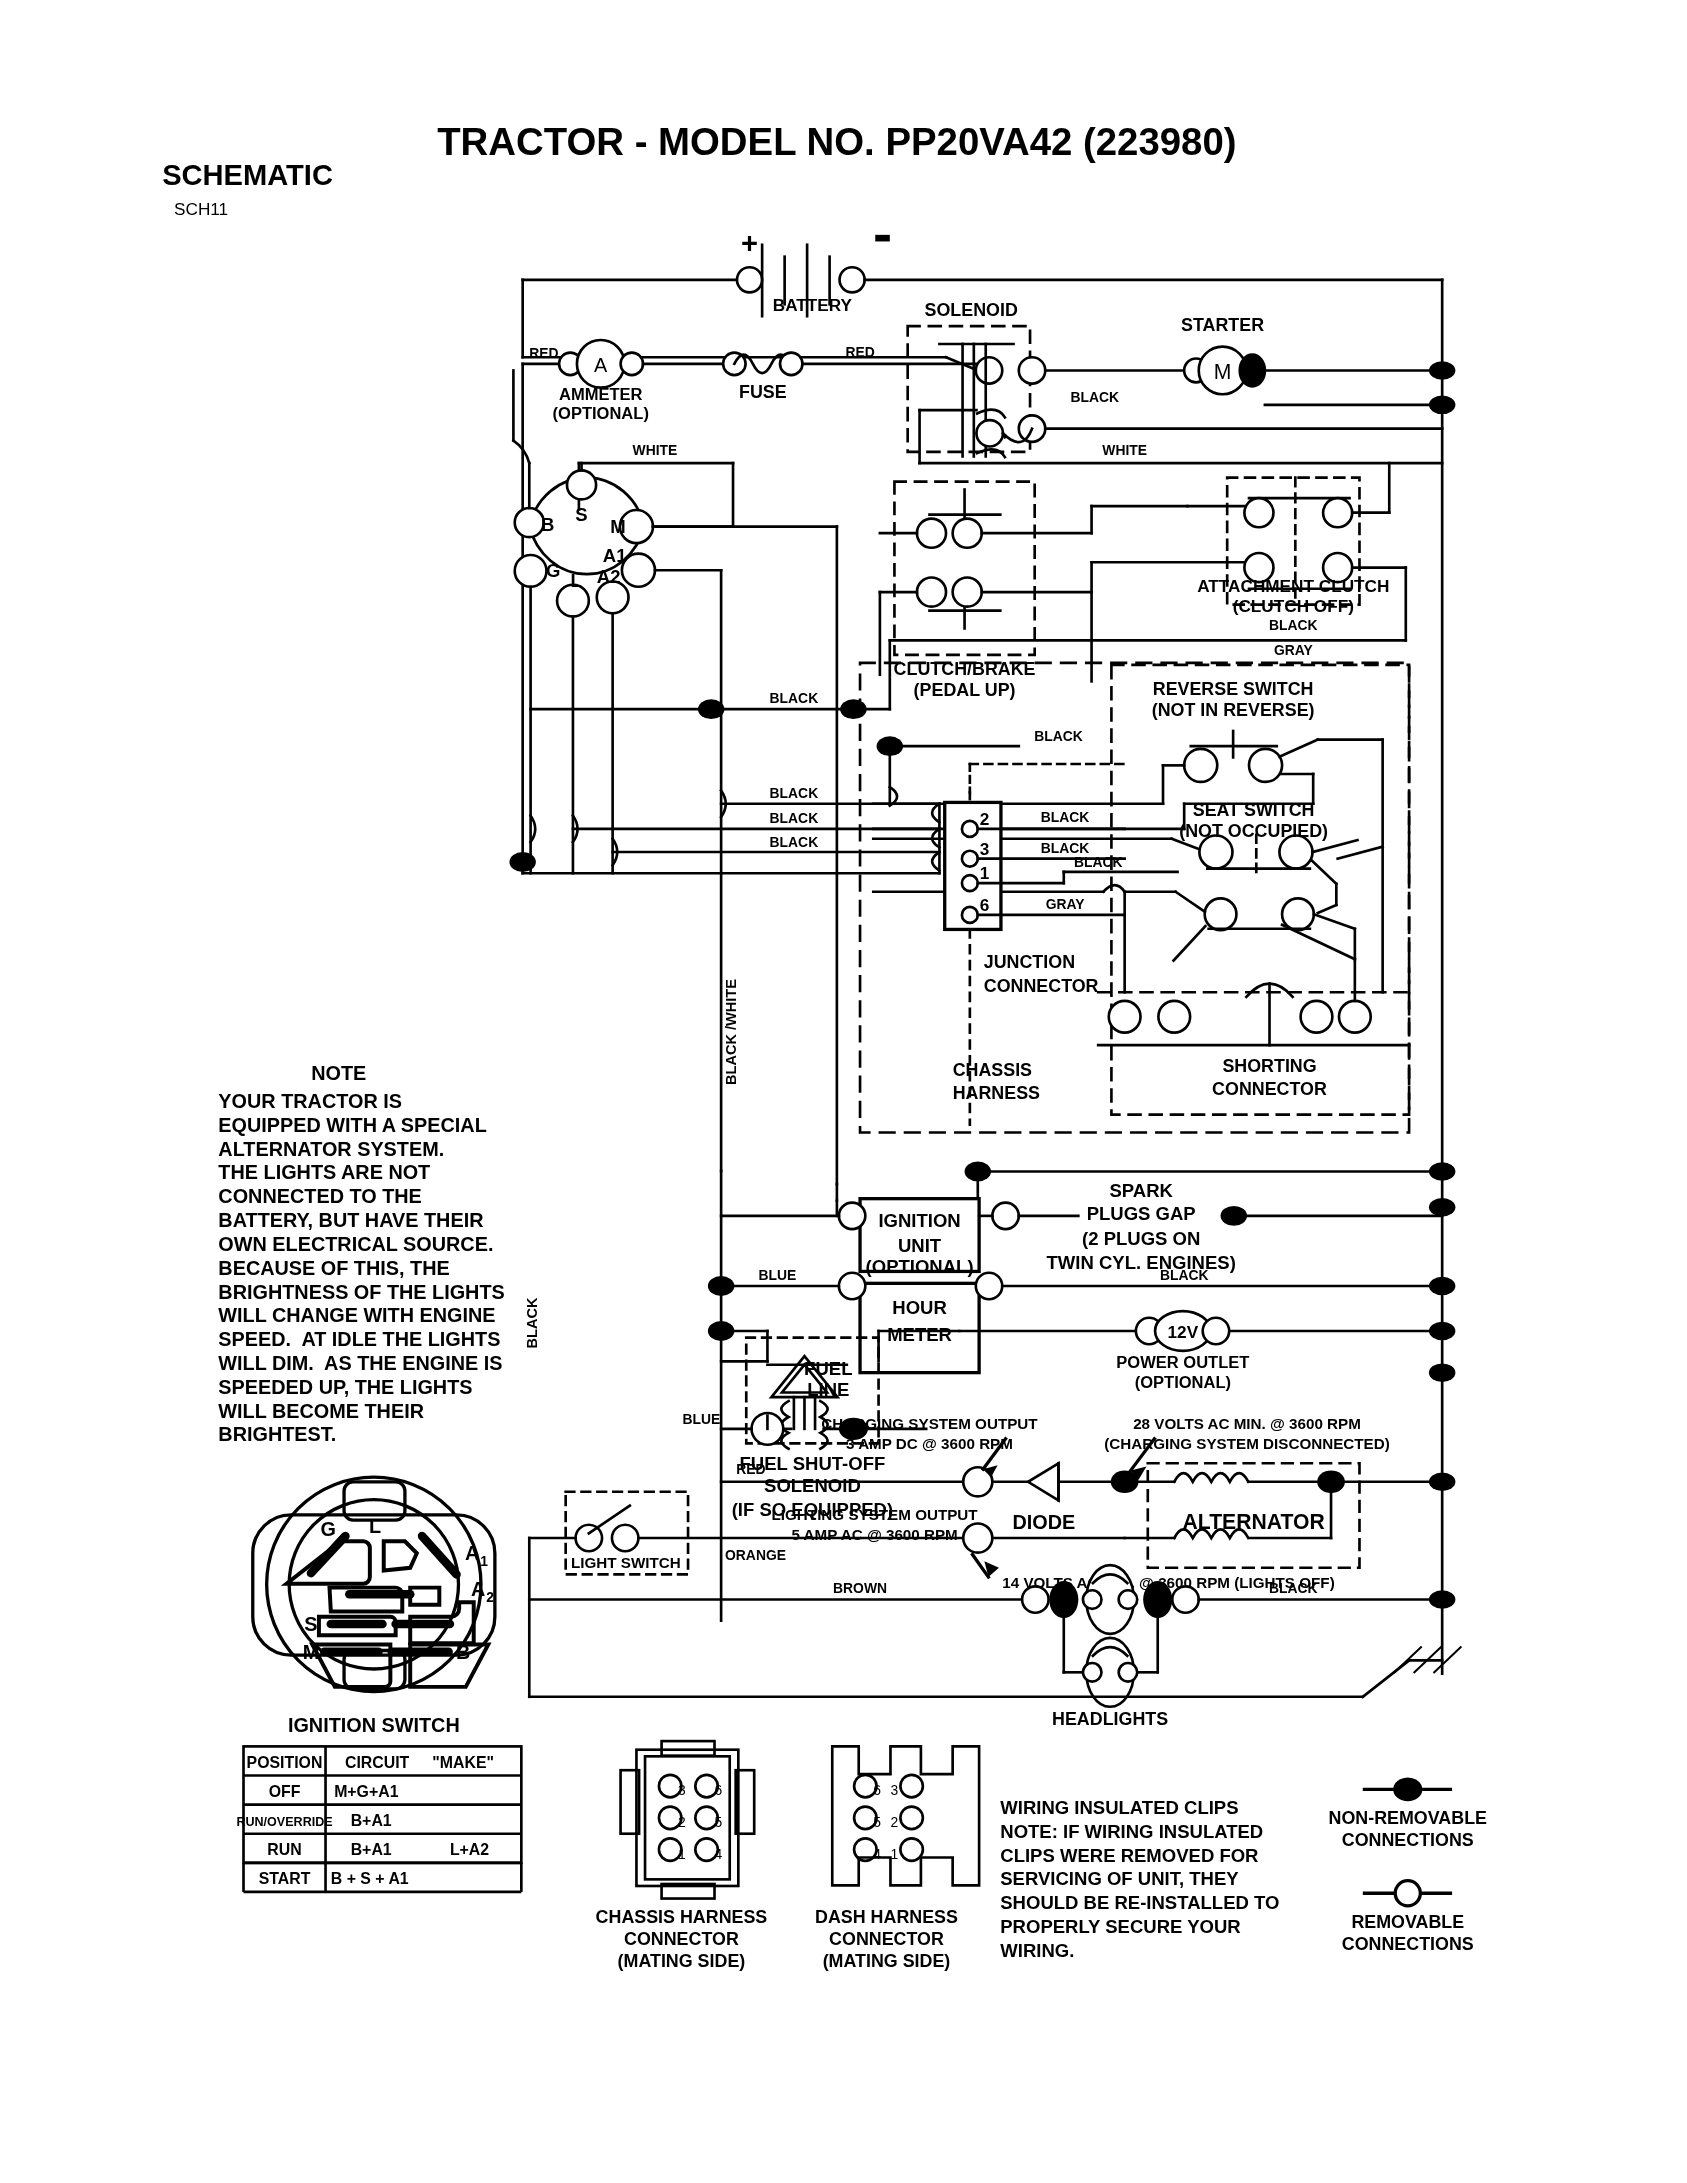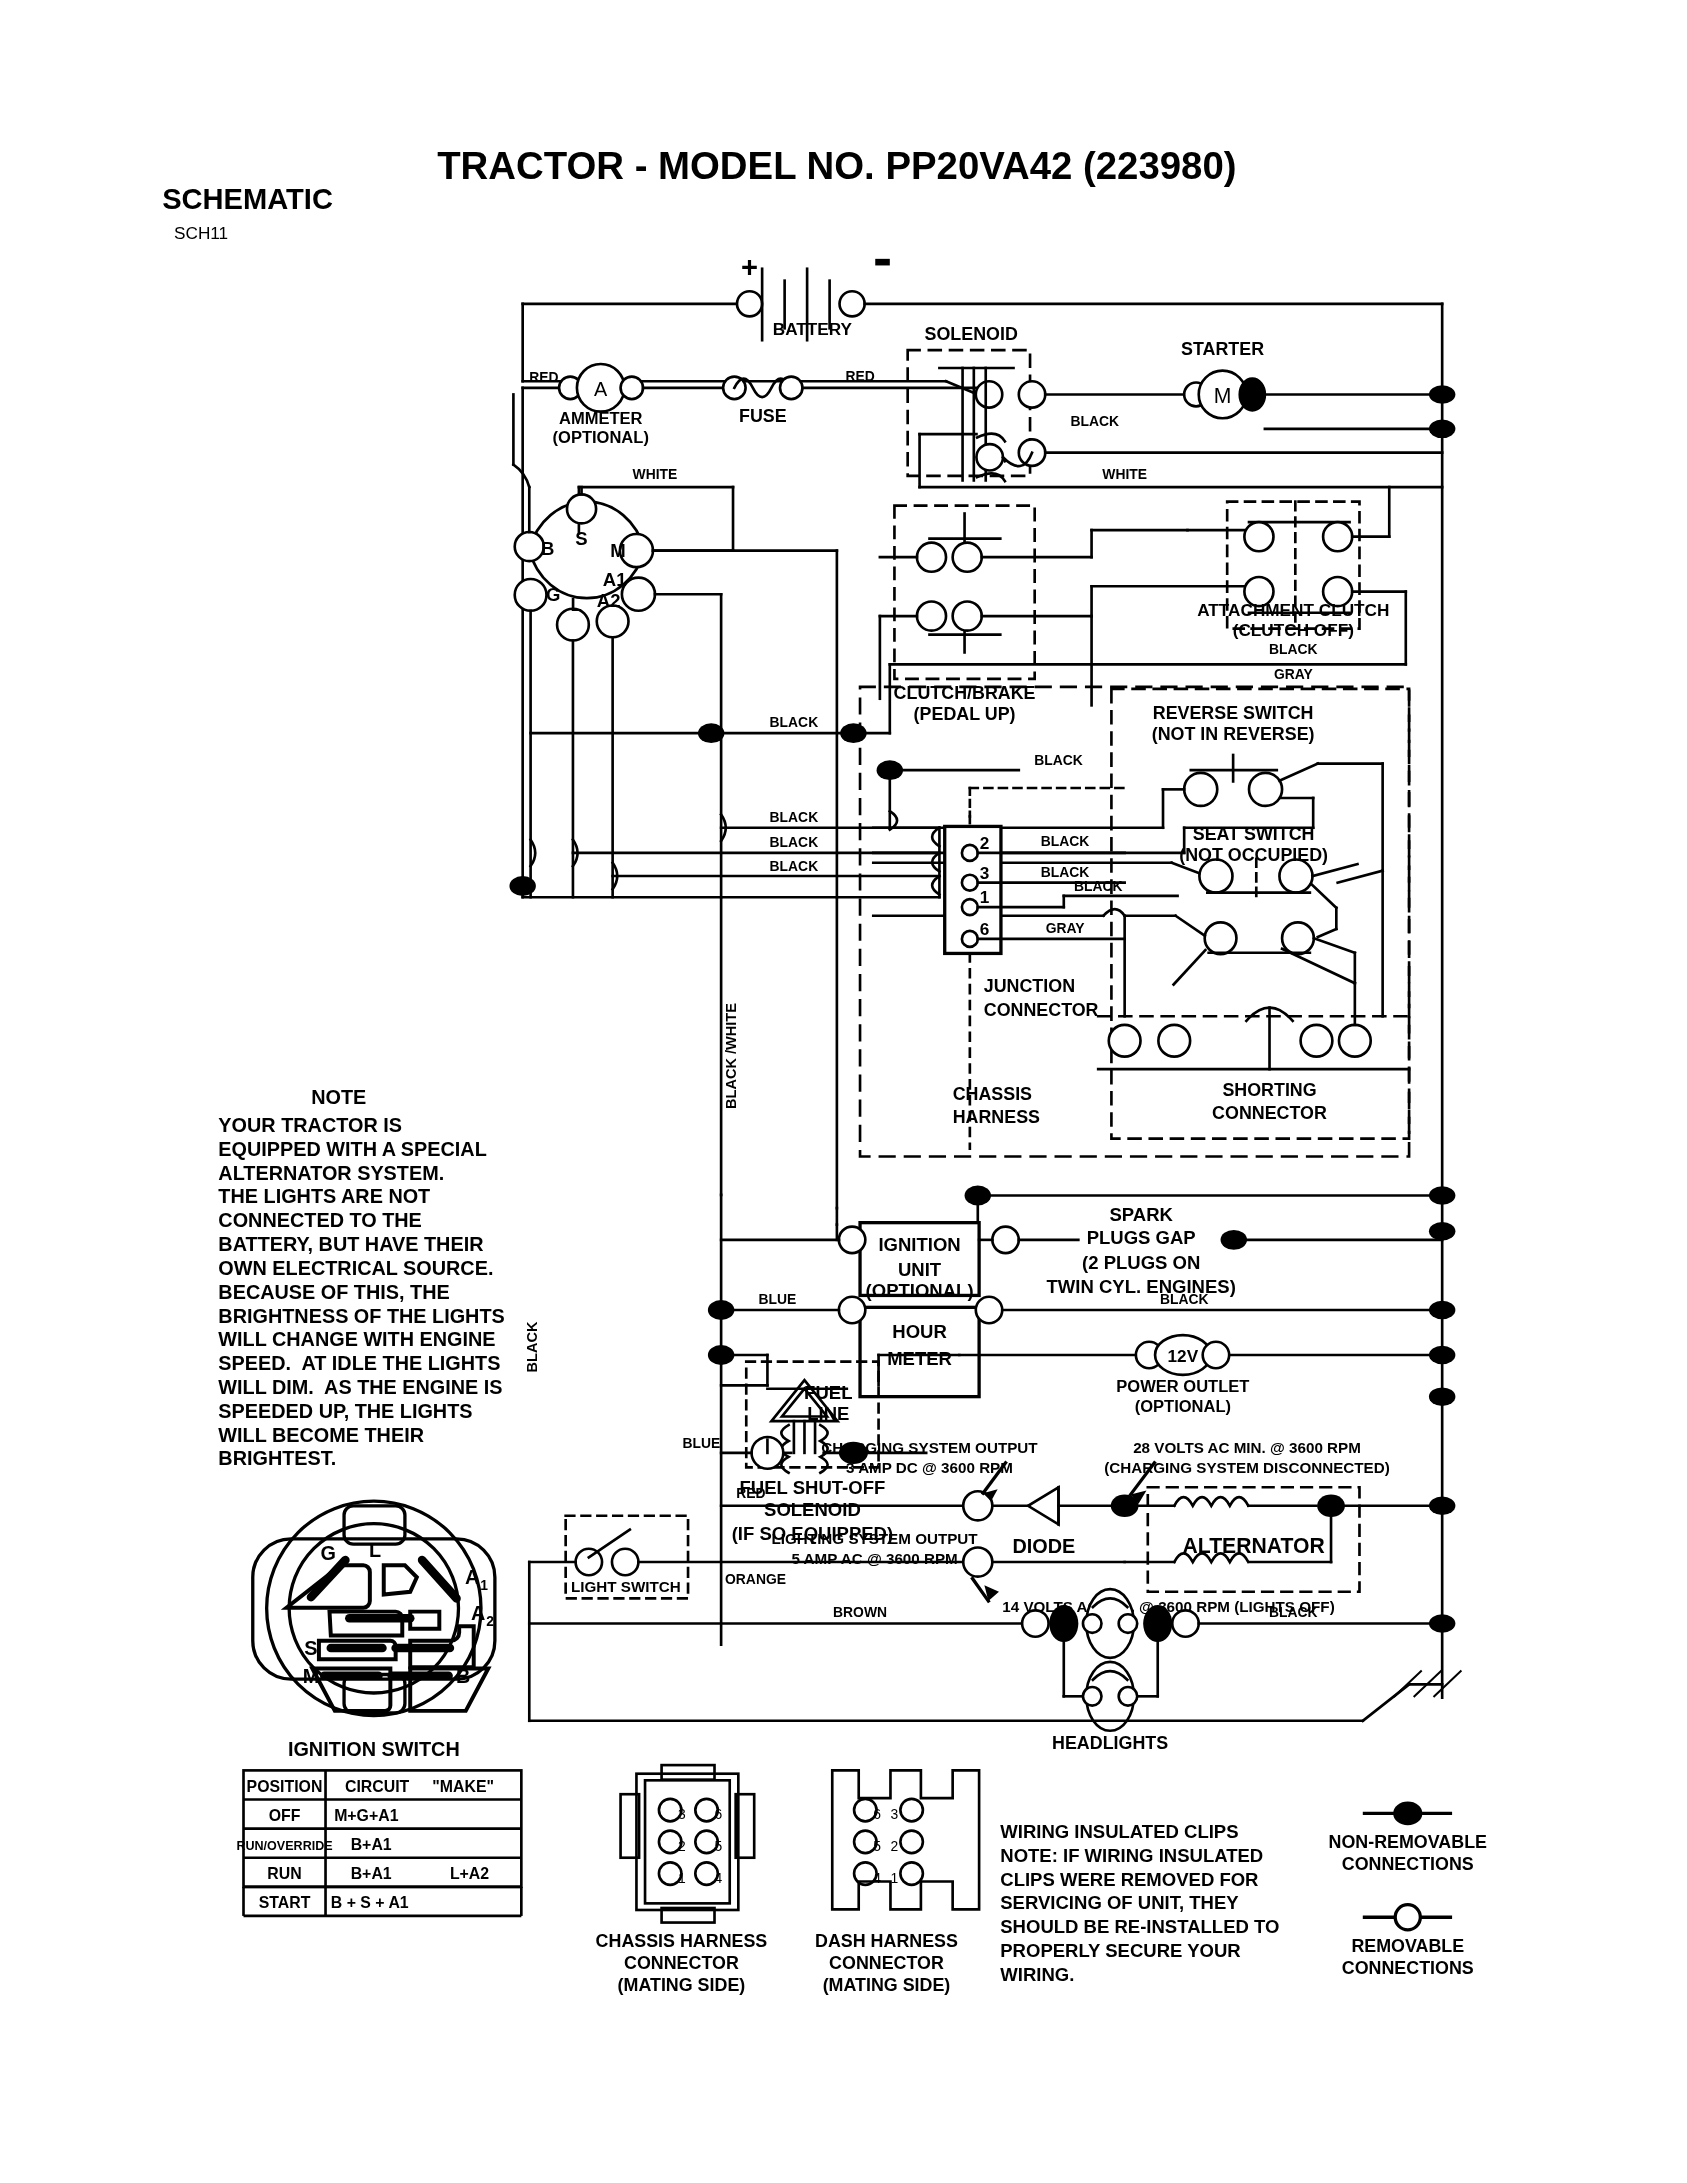--- a/index.html
+++ b/index.html
@@ -1,18 +1,18 @@
 <!DOCTYPE html>
 <html style="font-size:10.6px"><head>
 <meta charset="utf-8">
 <style>
   html, body { margin:0; padding:0; background:#fff; }
   body { width:1687px; height:2183px; position:relative;
          font-family:"Liberation Sans", sans-serif; color:#000; }
-  #sheet { position:absolute; inset:0;margin-top:24px; }
+  #sheet { position:absolute; inset:0; }
   svg { position:absolute; top:0; left:0; width:1687px; height:2183px; }
   text { white-space:pre; }
 </style>
 </head>
 <body>
 
 <div id="sheet">
 <svg viewBox="0 0 2550 3300" xmlns="http://www.w3.org/2000/svg">
   <rect x="0" y="0" width="2550" height="3300" fill="#ffffff"></rect>
 

